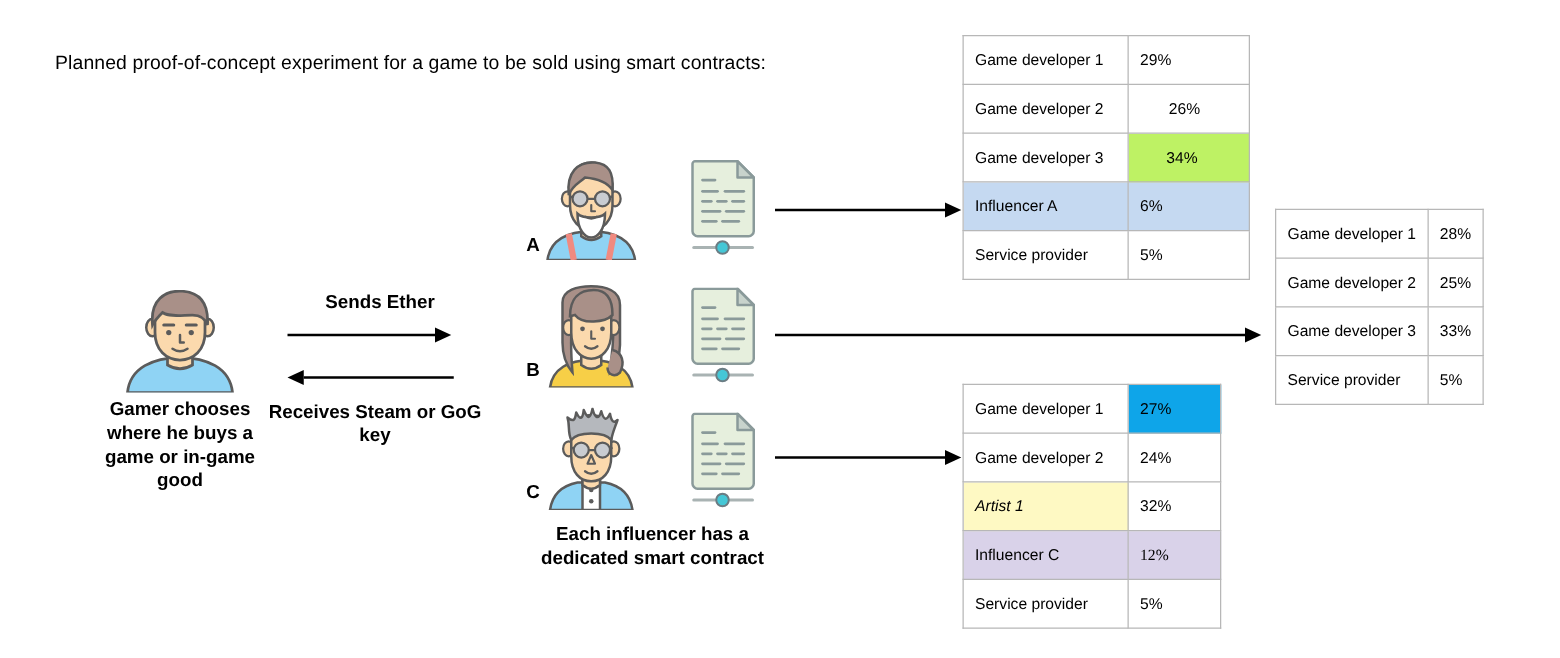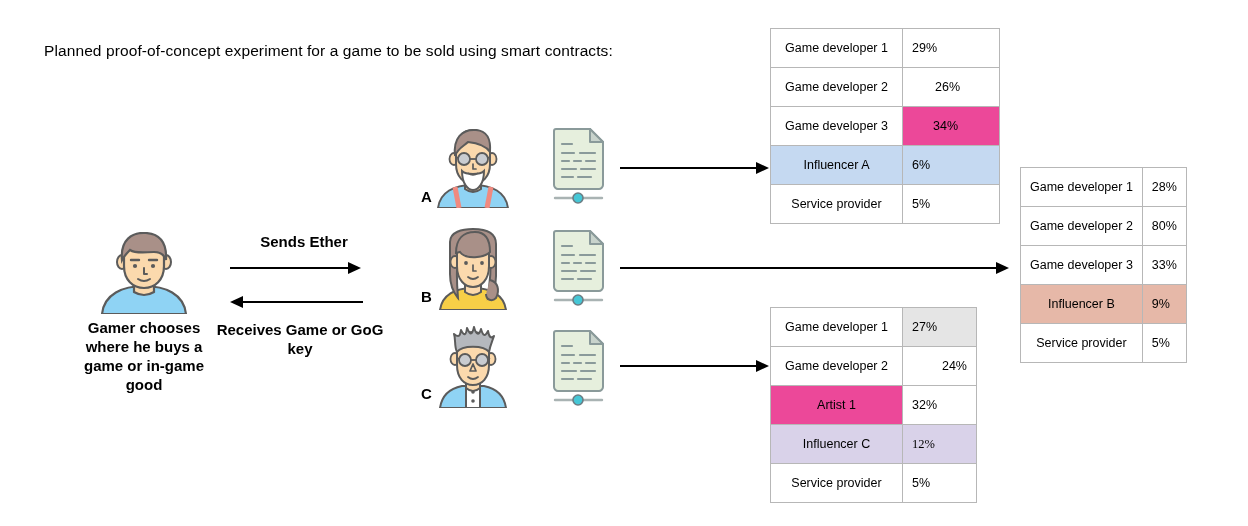--- a/index.html
+++ b/index.html
@@ -42,21 +42,21 @@
   .tbl td{
     border:1px solid #b7b7b7;
     font-size:12.5px;
     color:#000;
     height:38px;
     padding:0 9px;
     vertical-align:middle;
     white-space:nowrap;
     font-weight:400;
   }
-  .tbl td.c-name{width:113px;text-align:center;}
+  .tbl td.c-name{width:113px;}
   .tbl td.c-val{width:55px;}
 
   
   .arrow-line{
     background:#000;
     height:2px;
   }
   .arrow-head{
     width:0;height:0;
     border-top:6px solid transparent;
@@ -119,21 +119,21 @@
   <div class="abs" style="left:230px;top:262px;width:133px;height:12px;">
     <div class="abs arrow-line" style="left:0;top:5px;width:120px;"></div>
     <div class="abs arrow-head" style="left:118px;top:0;"></div>
   </div>
 
   <div class="abs" style="left:230px;top:296px;width:133px;height:12px;">
     <div class="abs arrow-line" style="left:13px;top:5px;width:120px;"></div>
     <div class="abs arrow-head-left" style="left:0;top:0;"></div>
   </div>
 
-  <div class="abs cap" style="left:214px;top:320px;width:172px;">Receives Game or GoG key</div>
+  <div class="abs cap" style="left:214px;top:320px;width:172px;">Receives Steam or GoG key</div>
 
   <div class="abs letter" style="left:421px;top:188px;">A</div>
   <div class="abs" style="left:432px;top:126px;">
     <svg class="avatar" width="82" height="82" viewBox="0 0 82 82">
       <path d="M6 82 C8 66 22 59 41 59 C60 59 74 66 76 82 Z" fill="#8fd3f4" stroke="#5b5b5b" stroke-width="2"></path>
       <path d="M23 61 L27 82" stroke="#f08a80" stroke-width="5"></path>
       <path d="M59 61 L55 82" stroke="#f08a80" stroke-width="5"></path>
       <path d="M33 48 L33 63 Q41 69 49 63 L49 48 Z" fill="#fbd9ad" stroke="#5b5b5b" stroke-width="2"></path>
       <ellipse cx="22" cy="33" rx="4.5" ry="6" fill="#fbd9ad" stroke="#5b5b5b" stroke-width="1.8"></ellipse>
       <ellipse cx="60" cy="33" rx="4.5" ry="6" fill="#fbd9ad" stroke="#5b5b5b" stroke-width="1.8"></ellipse>
@@ -255,61 +255,62 @@
       </g>
       <path d="M7 70 L54 70" stroke="#a9b3b3" stroke-width="2.4" stroke-linecap="round"></path>
       <circle cx="30" cy="70" r="5" fill="#45c7d6" stroke="#6b7d84" stroke-width="1.6"></circle>
     </svg>
   </div>
   <div class="abs" style="left:620px;top:360px;width:152px;height:12px;">
     <div class="abs arrow-line" style="left:0;top:5px;width:138px;"></div>
     <div class="abs arrow-head" style="left:136px;top:0;"></div>
   </div>
 
+  <div class="abs cap" style="left:412px;top:418px;width:220px;">Each influencer has a dedicated smart contract</div>
 
   <div class="abs" style="left:770px;top:28px;">
     <table class="tbl">
         <tbody>
           <tr>
             <td class="c-name" style="background: rgb(255, 255, 255);">Game developer 1</td>
             <td class="c-val" style="background: rgb(255, 255, 255);">29%</td>
           </tr>
           <tr>
             <td class="c-name" style="background: rgb(255, 255, 255);">Game developer 2</td>
             <td class="c-val" style="background: rgb(255, 255, 255); padding-left: 32px;">26%</td>
           </tr>
           <tr>
             <td class="c-name" style="background: rgb(255, 255, 255);">Game developer 3</td>
-            <td class="c-val" style="background: #ec4899; padding-left: 30px;">34%</td>
+            <td class="c-val" style="background: #bef264; padding-left: 30px;">34%</td>
           </tr>
           <tr>
             <td class="c-name" style="background: rgb(197, 217, 241);">Influencer A</td>
             <td class="c-val" style="background: rgb(197, 217, 241);">6%</td>
           </tr>
           <tr>
             <td class="c-name" style="background: rgb(255, 255, 255);">Service provider</td>
             <td class="c-val" style="background: rgb(255, 255, 255);">5%</td>
           </tr>
         </tbody>
       </table>
   </div>
 
   <div class="abs" style="left:770px;top:307px;">
     <table class="tbl">
         <tbody>
           <tr>
             <td class="c-name" style="background: rgb(255, 255, 255);">Game developer 1</td>
-            <td class="c-val" style="background: #e5e5e5;">27%</td>
+            <td class="c-val" style="background: #0ea5e9;">27%</td>
           </tr>
           <tr>
             <td class="c-name" style="background: rgb(255, 255, 255);">Game developer 2</td>
-            <td class="c-val" style="background: rgb(255, 255, 255); text-align: right;">24%</td>
-          </tr>
-          <tr>
-            <td class="c-name" style="background: #ec4899;">Artist 1</td>
+            <td class="c-val" style="background: rgb(255, 255, 255);">24%</td>
+          </tr>
+          <tr>
+            <td class="c-name" style="background: #fef9c3; font-style: italic;">Artist 1</td>
             <td class="c-val" style="background: rgb(255, 255, 255);">32%</td>
           </tr>
           <tr>
             <td class="c-name" style="background: rgb(217, 210, 233);">Influencer C</td>
             <td class="c-val" style="background: rgb(217, 210, 233); font-family: Liberation Serif, serif;">12%</td>
           </tr>
           <tr>
             <td class="c-name" style="background: rgb(255, 255, 255);">Service provider</td>
             <td class="c-val" style="background: rgb(255, 255, 255);">5%</td>
           </tr>
@@ -319,31 +320,27 @@
 
   <div class="abs" style="left:1020px;top:167px;">
     <table class="tbl">
         <tbody>
           <tr>
             <td class="c-name" style="background: rgb(255, 255, 255);">Game developer 1</td>
             <td class="c-val" style="background: rgb(255, 255, 255); text-align: center;">28%</td>
           </tr>
           <tr>
             <td class="c-name" style="background: rgb(255, 255, 255);">Game developer 2</td>
-            <td class="c-val" style="background: rgb(255, 255, 255);">80%</td>
+            <td class="c-val" style="background: rgb(255, 255, 255);">25%</td>
           </tr>
           <tr>
             <td class="c-name" style="background: rgb(255, 255, 255);">Game developer 3</td>
             <td class="c-val" style="background: rgb(255, 255, 255); text-align: right;">33%</td>
           </tr>
           <tr>
-            <td class="c-name" style="background: rgb(230, 184, 168);">Influencer B</td>
-            <td class="c-val" style="background: rgb(230, 184, 168);">9%</td>
-          </tr>
-          <tr>
             <td class="c-name" style="background: rgb(255, 255, 255);">Service provider</td>
             <td class="c-val" style="background: rgb(255, 255, 255);">5%</td>
           </tr>
         </tbody>
       </table>
   </div>
 
 </div>
 
 </body></html>

